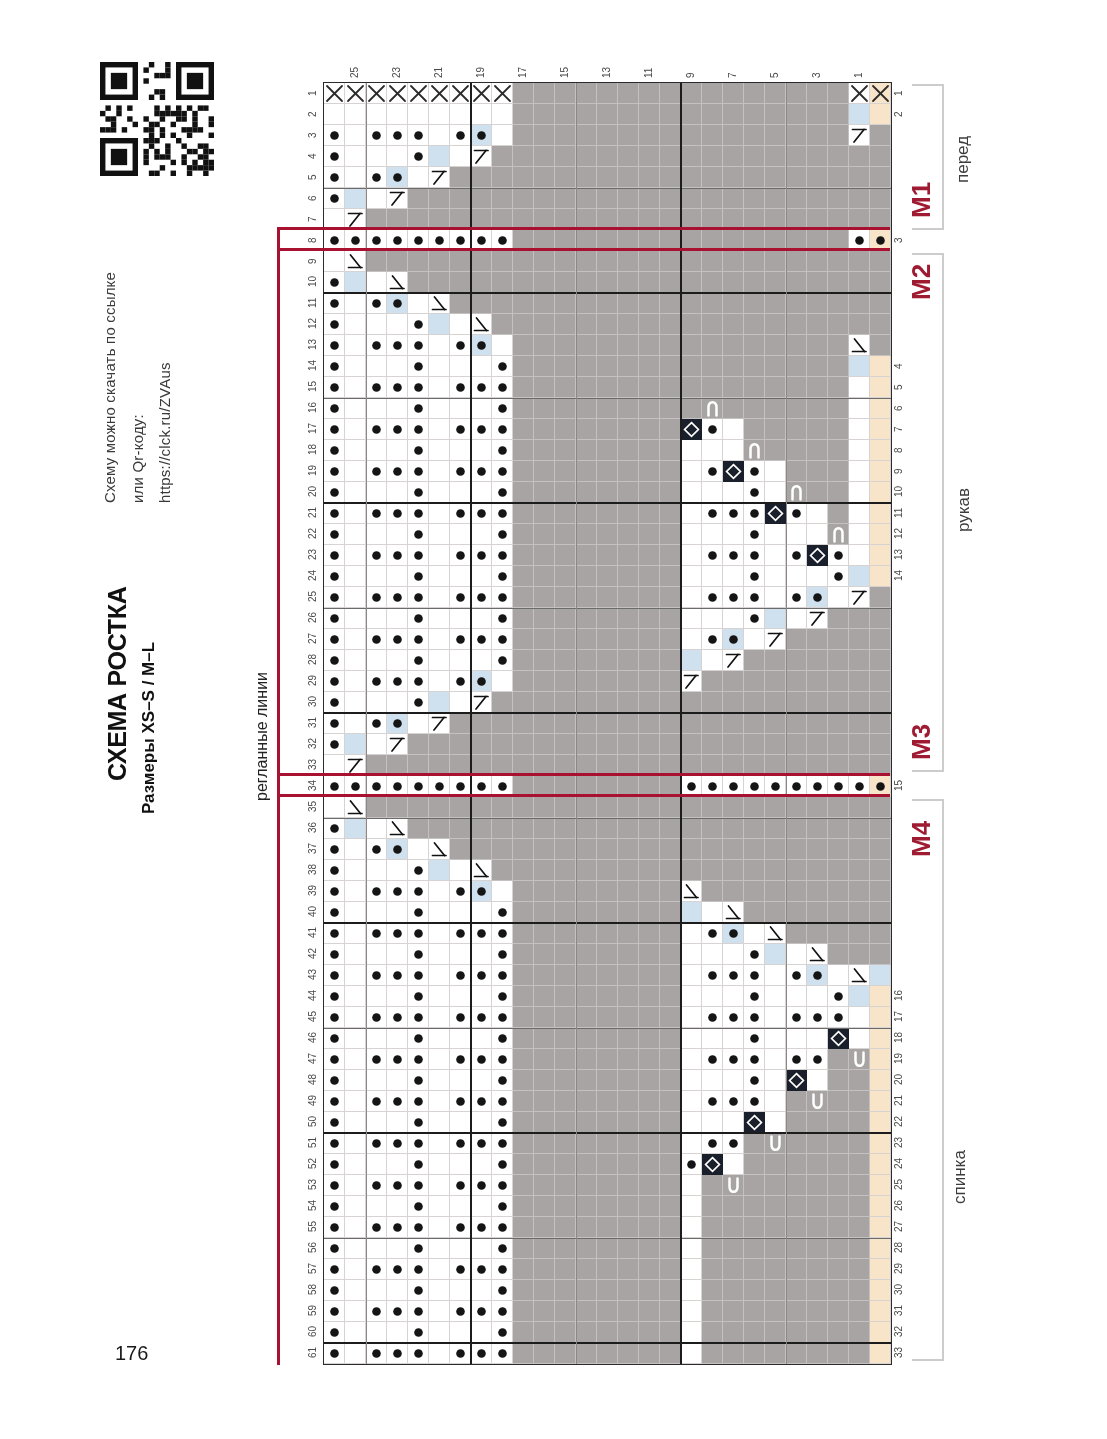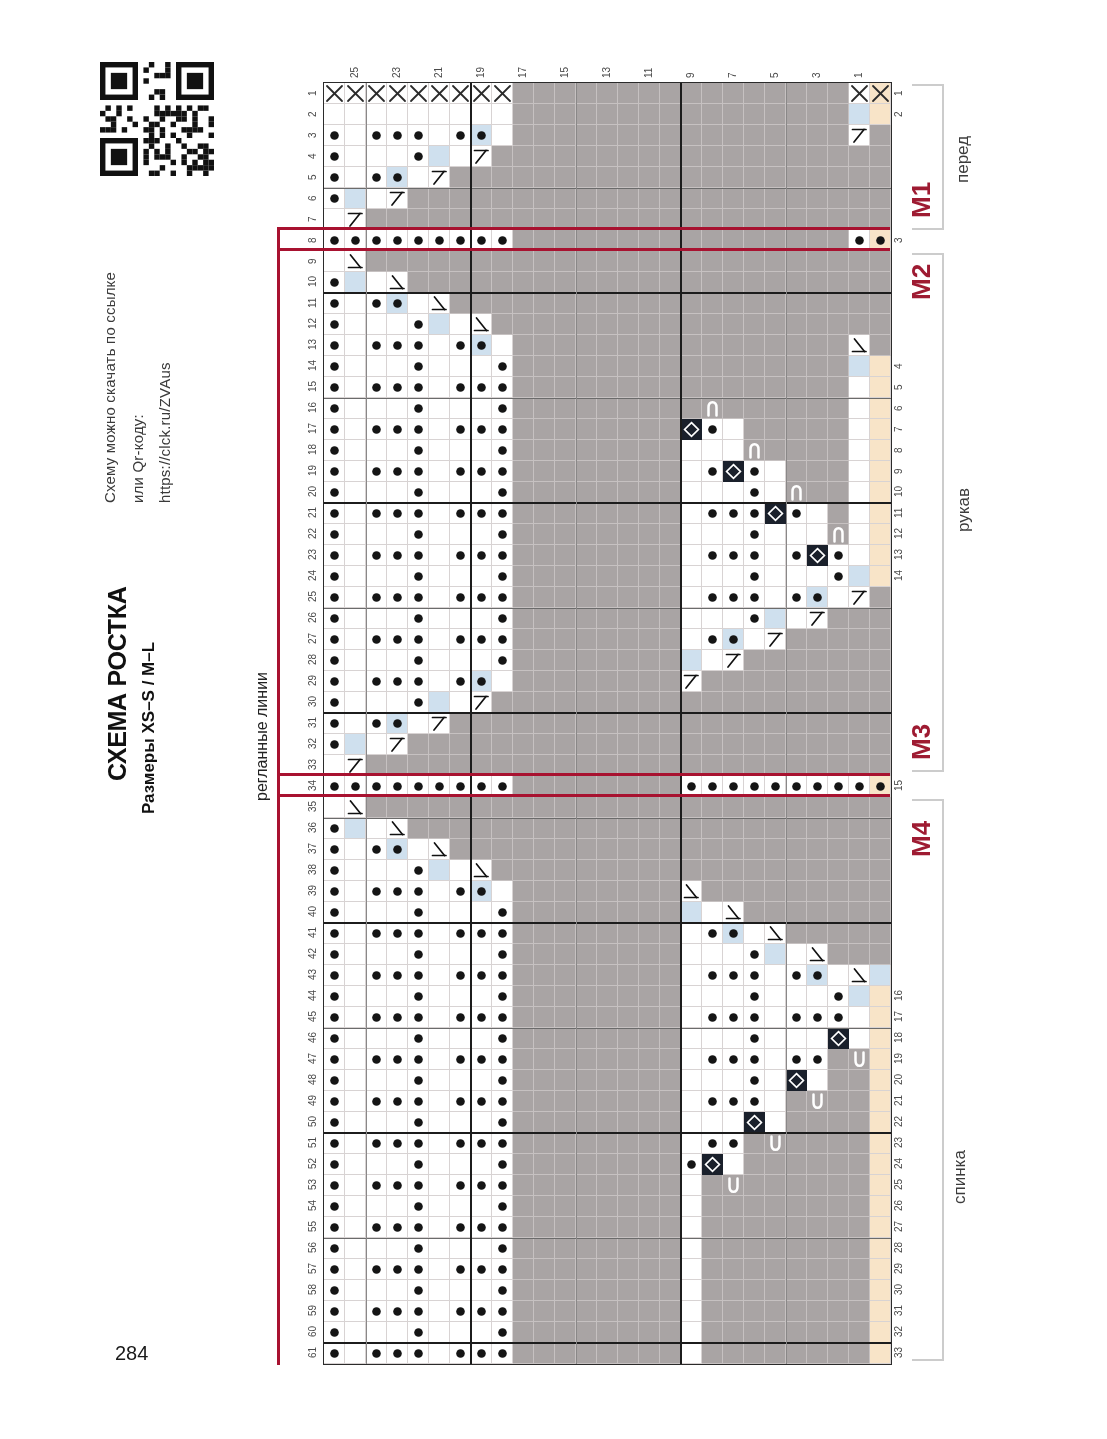--- a/index.html
+++ b/index.html
@@ -156,21 +156,21 @@
     </svg>
 
   <div class="rot note" style="left:101px;top:503px;">Схему можно скачать по ссылке</div>
   <div class="rot note" style="left:129px;top:503px;">или Qr-коду:</div>
   <div class="rot note" style="left:156px;top:503px;">https://clck.ru/ZVAus</div>
 
   <div class="rot title-main" style="left:103px;top:781px;">СХЕМА РОСТКА</div>
   <div class="rot title-sizes" style="left:139px;top:814px;">Размеры XS–S / M–L</div>
   <div class="rot raglan-note" style="left:253px;top:801px;">регланные линии</div>
 
-  <div class="pagenum" style="left:115px;top:1342px;">284</div>
+  <div class="pagenum" style="left:115px;top:1342px;">176</div>
 
   <div id="chart">
       <div class="cell bg-w" style="left:0px;top:0px;">
         <svg width="21" height="21" viewBox="0 0 21 21">
           <g stroke="#2a2a2a" stroke-width="1.8" stroke-linecap="round" fill="none">
             <line x1="3" y1="3" x2="18" y2="18"></line>
             <line x1="18" y1="3" x2="3" y2="18"></line>
           </g>
         </svg>
       </div>

